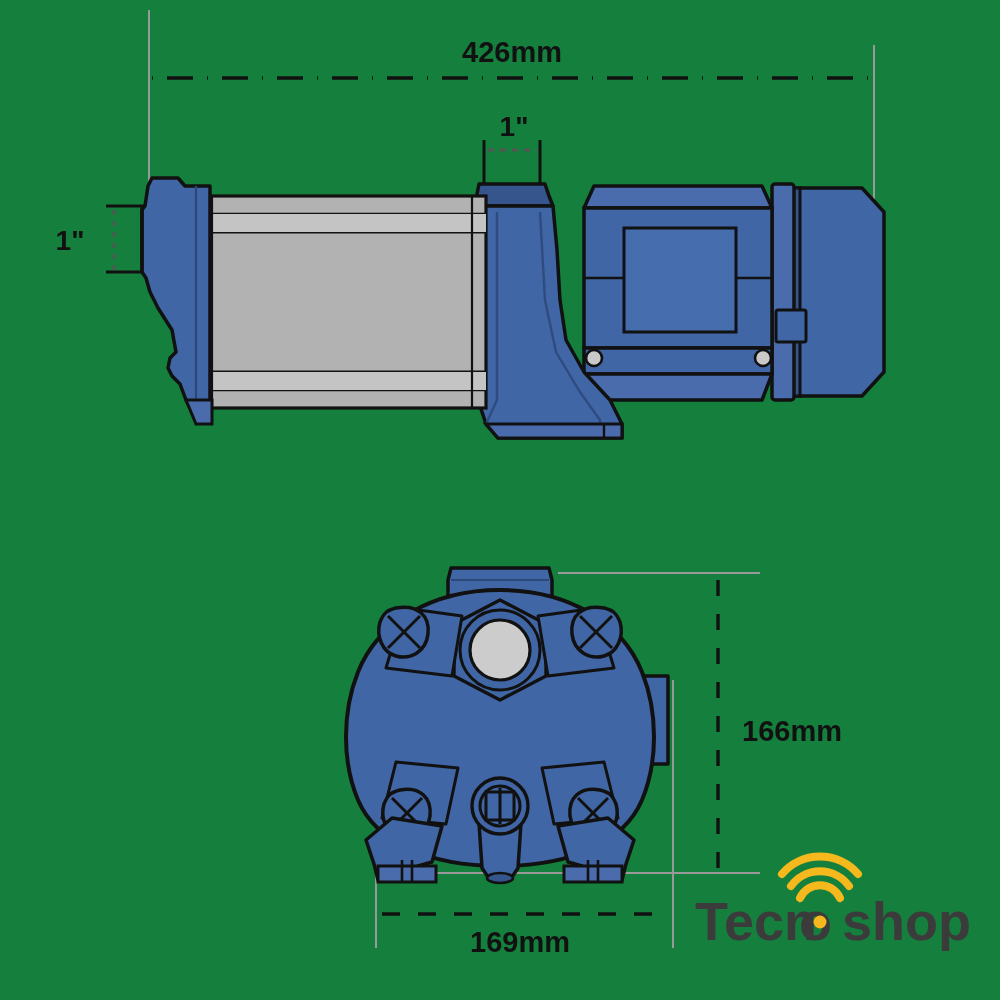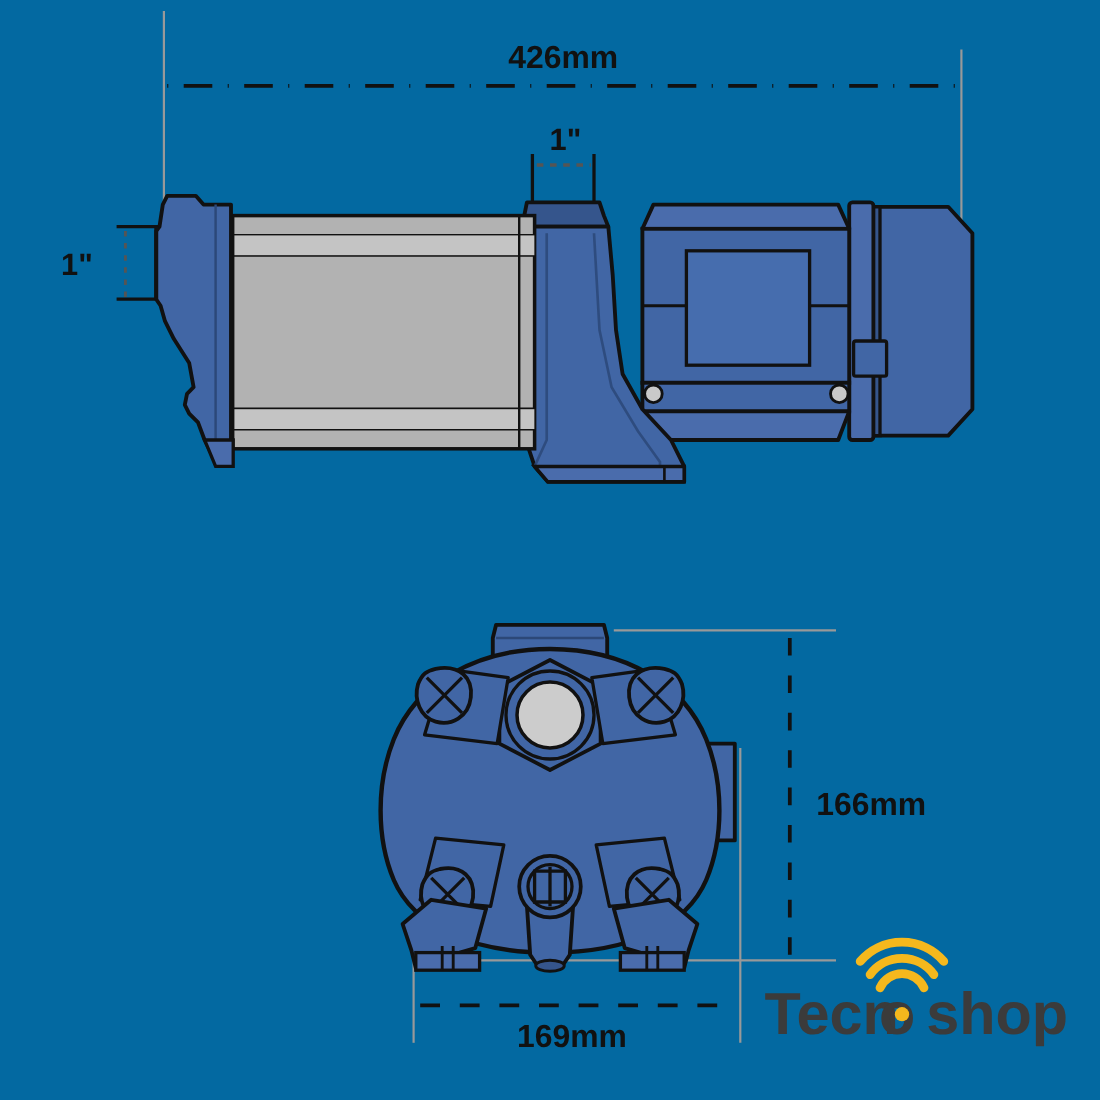--- a/index.html
+++ b/index.html
@@ -8,21 +8,21 @@
     padding: 0;
     background: #ffffff;
   }
   body {
     font-family: "Liberation Sans", sans-serif;
   }
   #page {
     position: relative;
     width: 1000px;
     height: 1000px;
-    background: #0369a1;
+    background: #15803d;
     overflow: hidden;
   }
   #drawing-svg {
     position: absolute;
     left: 0;
     top: 0;
     width: 1000px;
     height: 1000px;
   }
   .dim-text {

